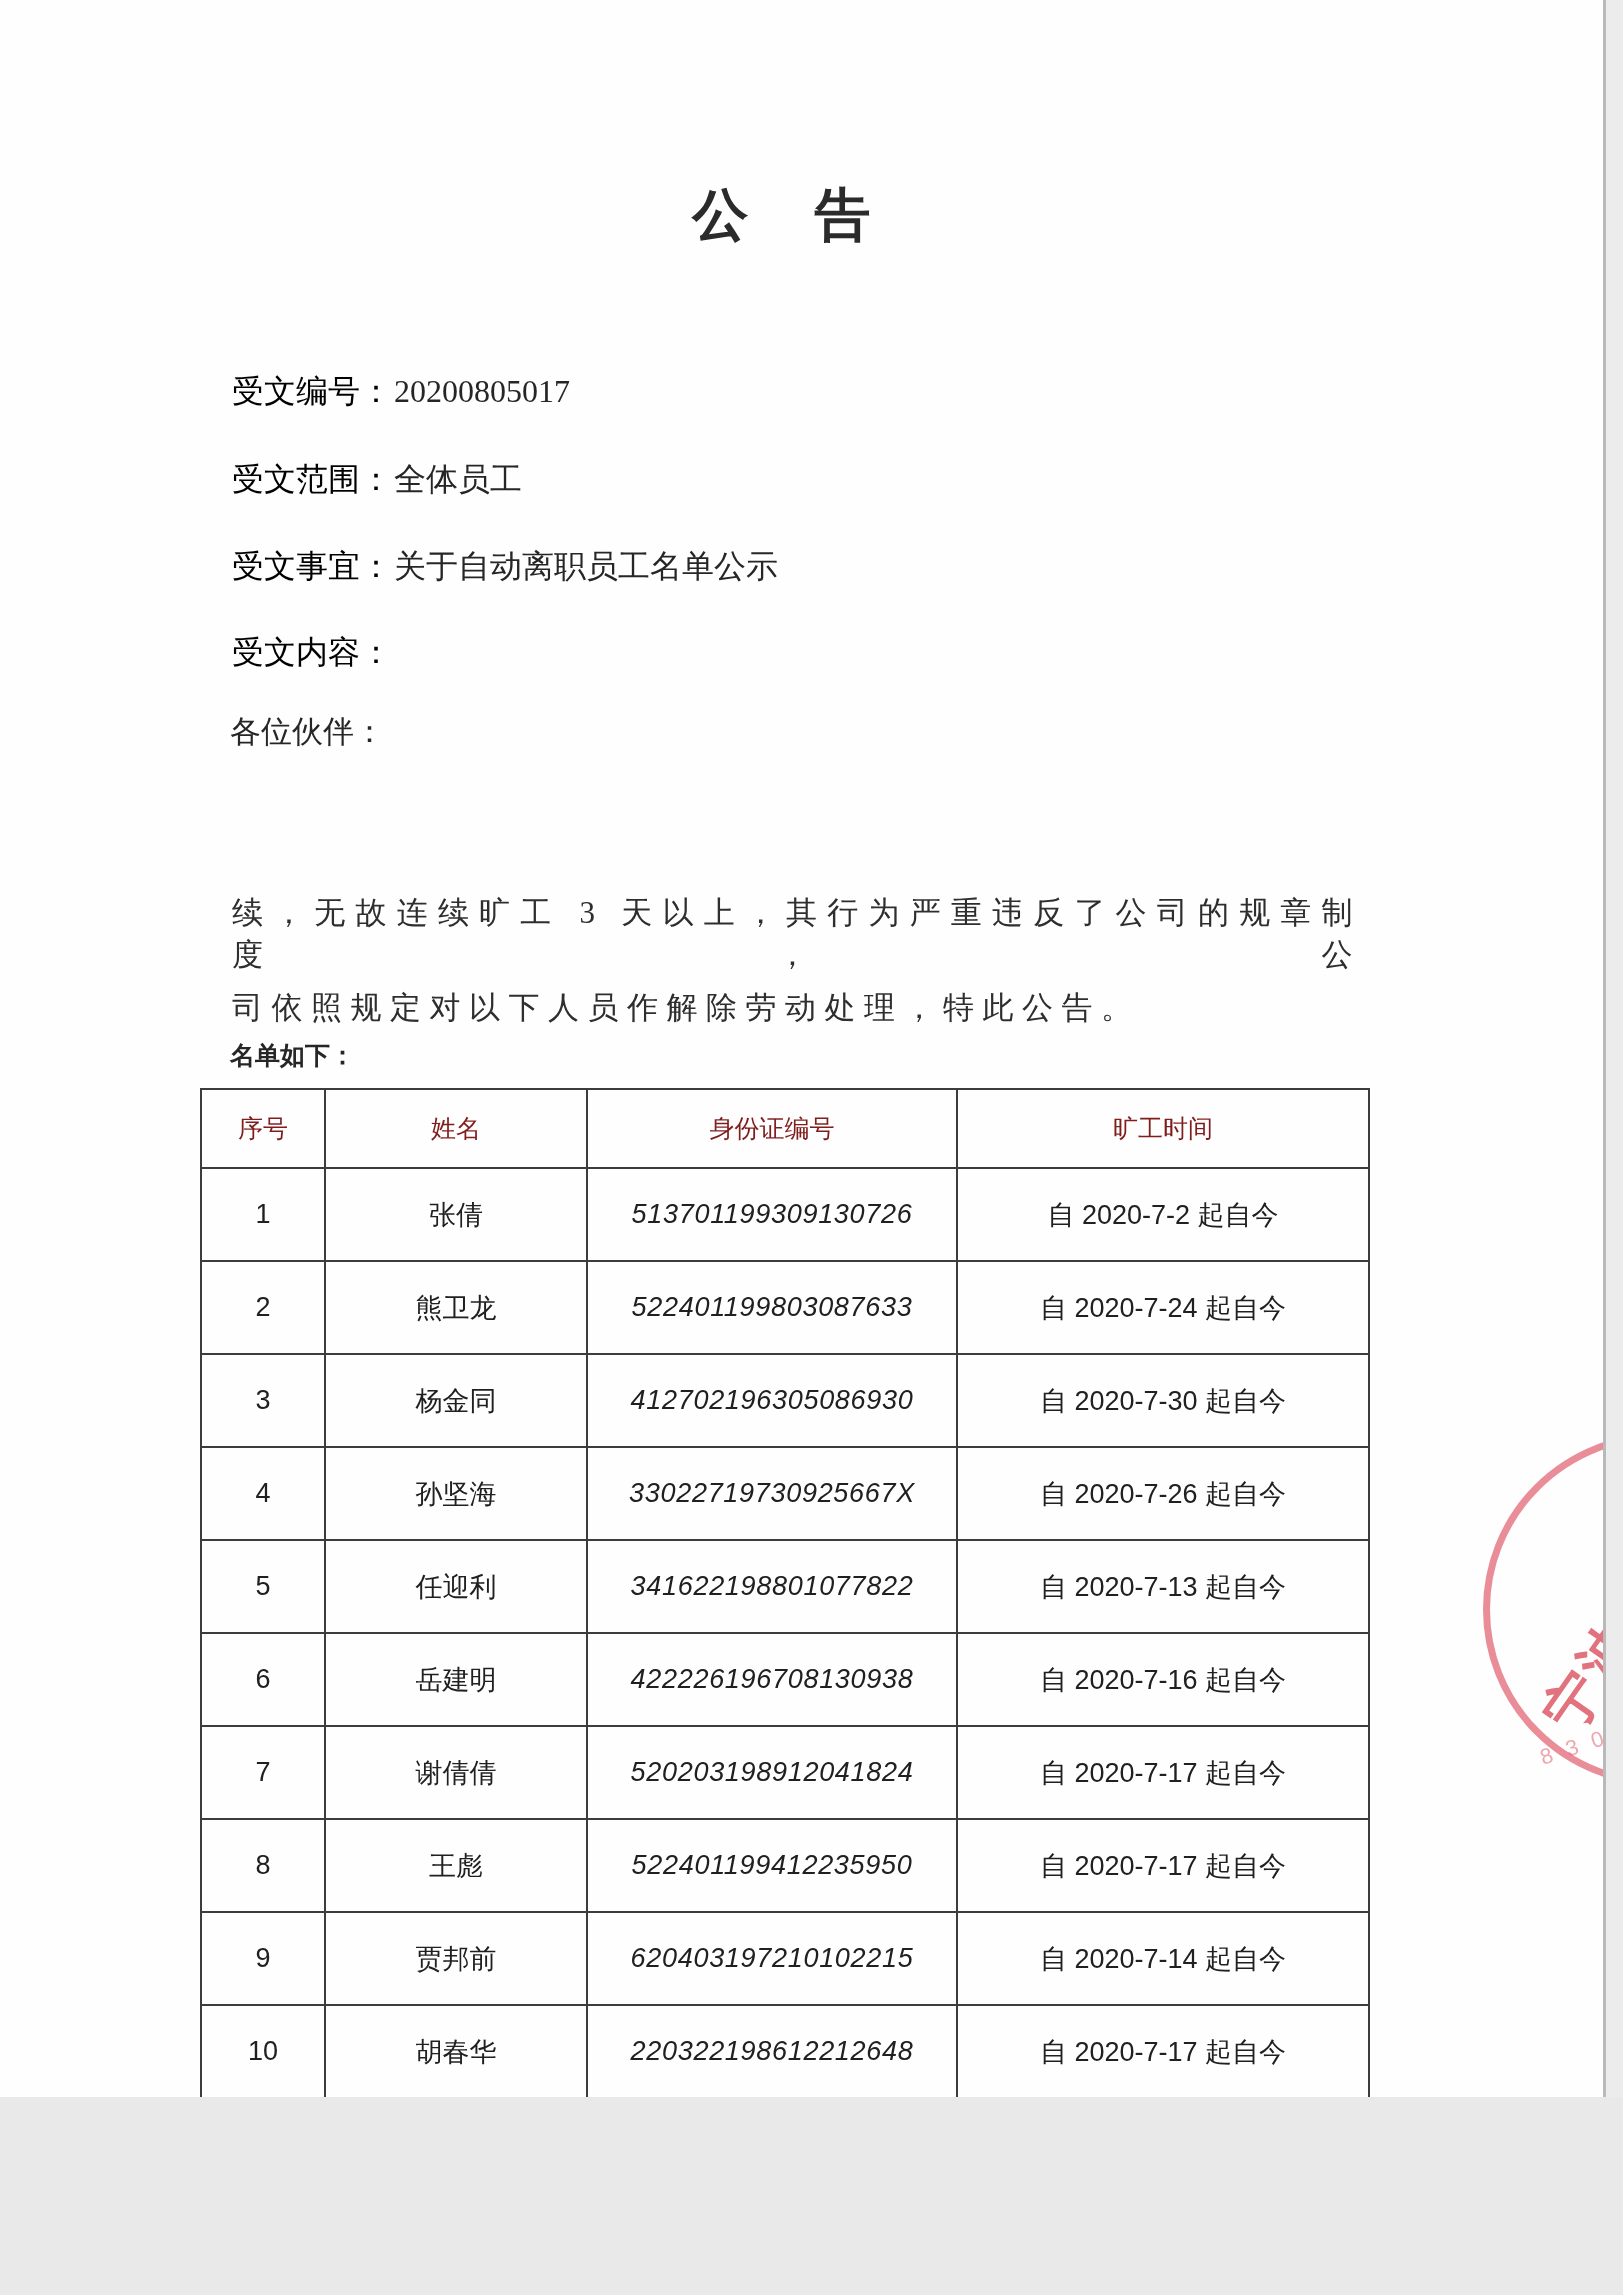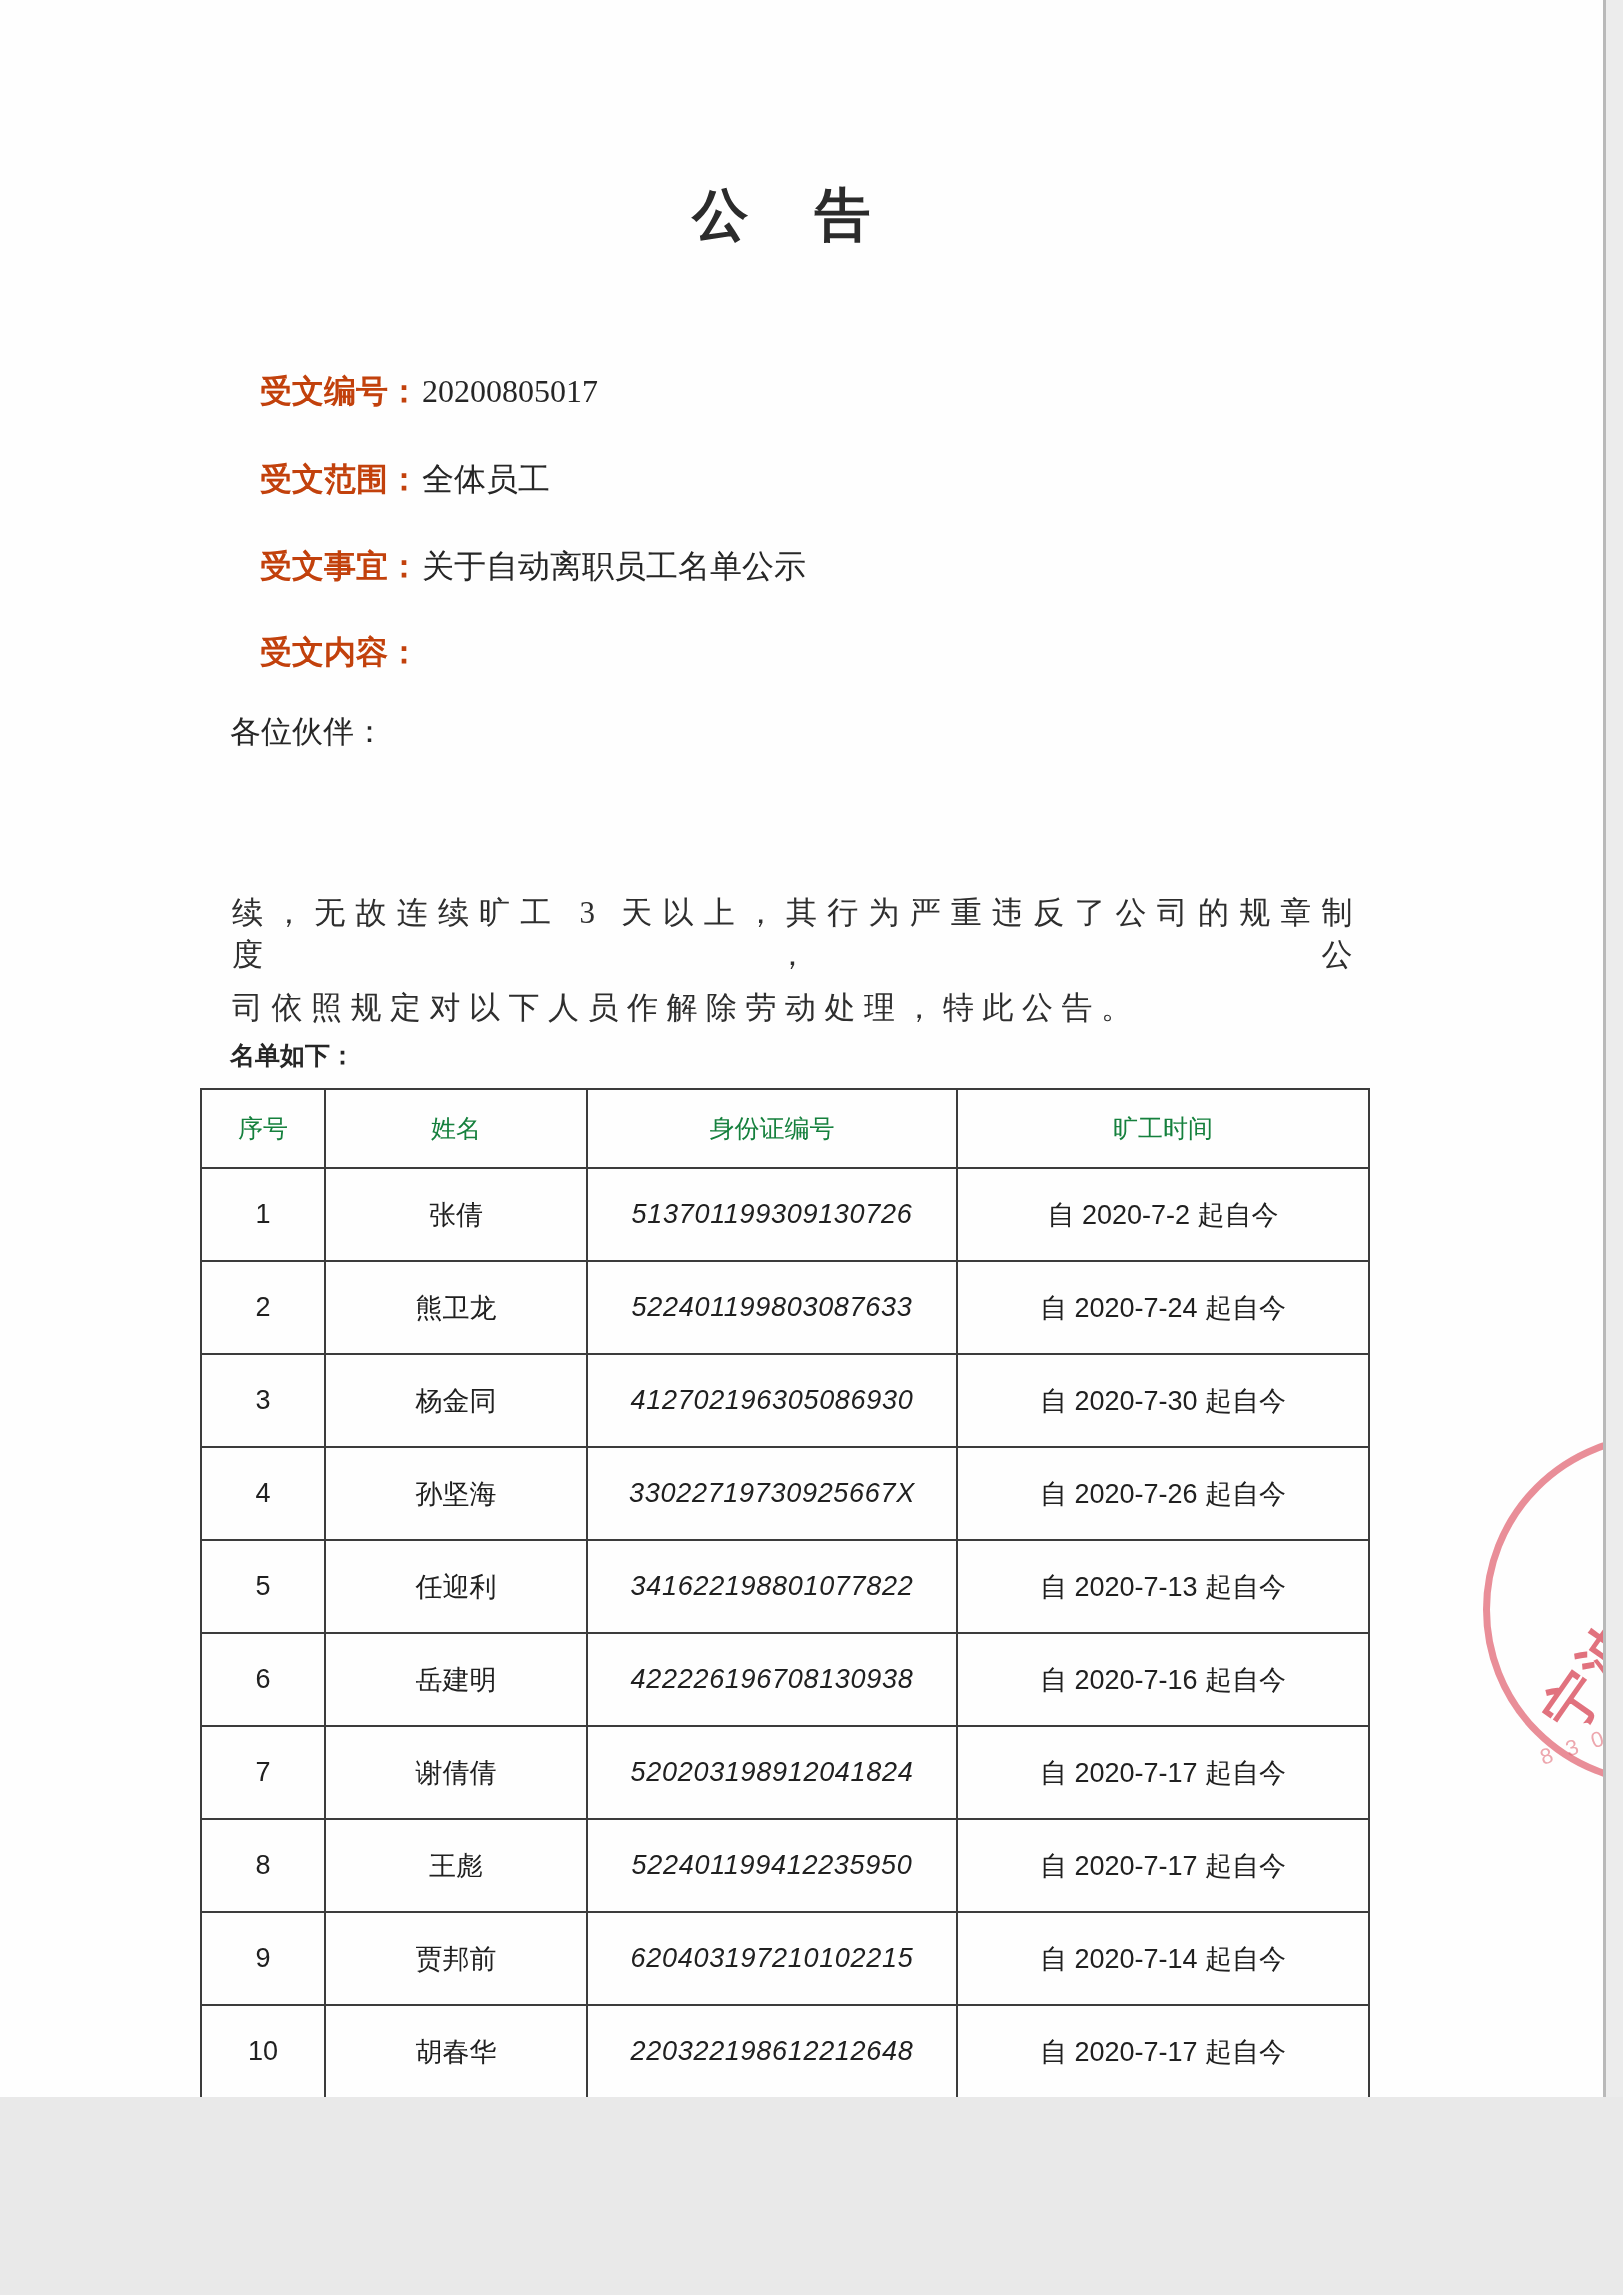--- a/index.html
+++ b/index.html
@@ -26,21 +26,21 @@
     position:absolute; left:200px; top:178px; width:1168px;
     text-align:center;
     font-size:56px; font-weight:bold;
     letter-spacing:5.2px;
     color:#2b2b2b;
   }
   .field-line {
     position:absolute; left:232px; width:1152px;
     font-size:32px; white-space:nowrap;
   }
-  .field-line .lbl { font-weight:bold; color:#c2410c;margin-left:28px; }
+  .field-line .lbl { font-weight:normal; color:#000000; }
   .field-line .val { font-weight:normal; margin-left:2px; }
   .f0 { top:370px; }
   .f1 { top:458px; }
   .f2 { top:545px; }
   .f3 { top:631px; }
   .salutation {
     position:absolute; left:230px; top:711px;
     font-size:31px;
   }
   .para-line {
@@ -64,21 +64,21 @@
   .roster th, .roster td {
     border:2px solid #3c3c3c;
     text-align:center; vertical-align:middle;
     overflow:hidden;
   }
   .roster th {
     height:75px;
     font-weight:normal;
     font-size:25px;
     font-family:"Liberation Serif", serif;
-    color:#15803d;
+    color:#7f1d1d;
   }
   .roster td {
     height:89px;
     font-size:27px;
     font-family:"Liberation Sans", sans-serif;
     color:#202020;
   }
   .roster td.col-id { letter-spacing:0.7px;font-style:italic; }
   .c-index { width:124px; }
   .c-name  { width:262px; }

